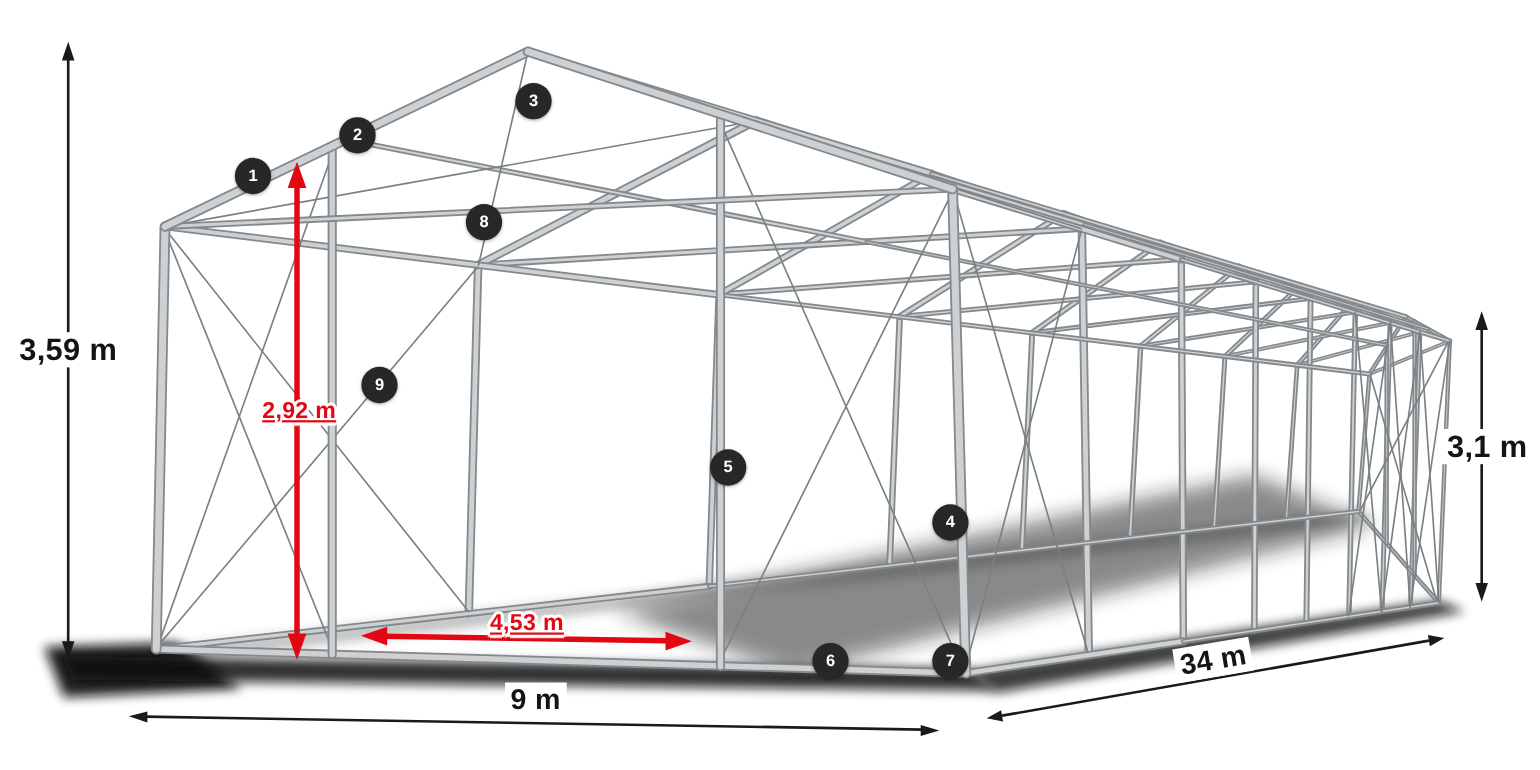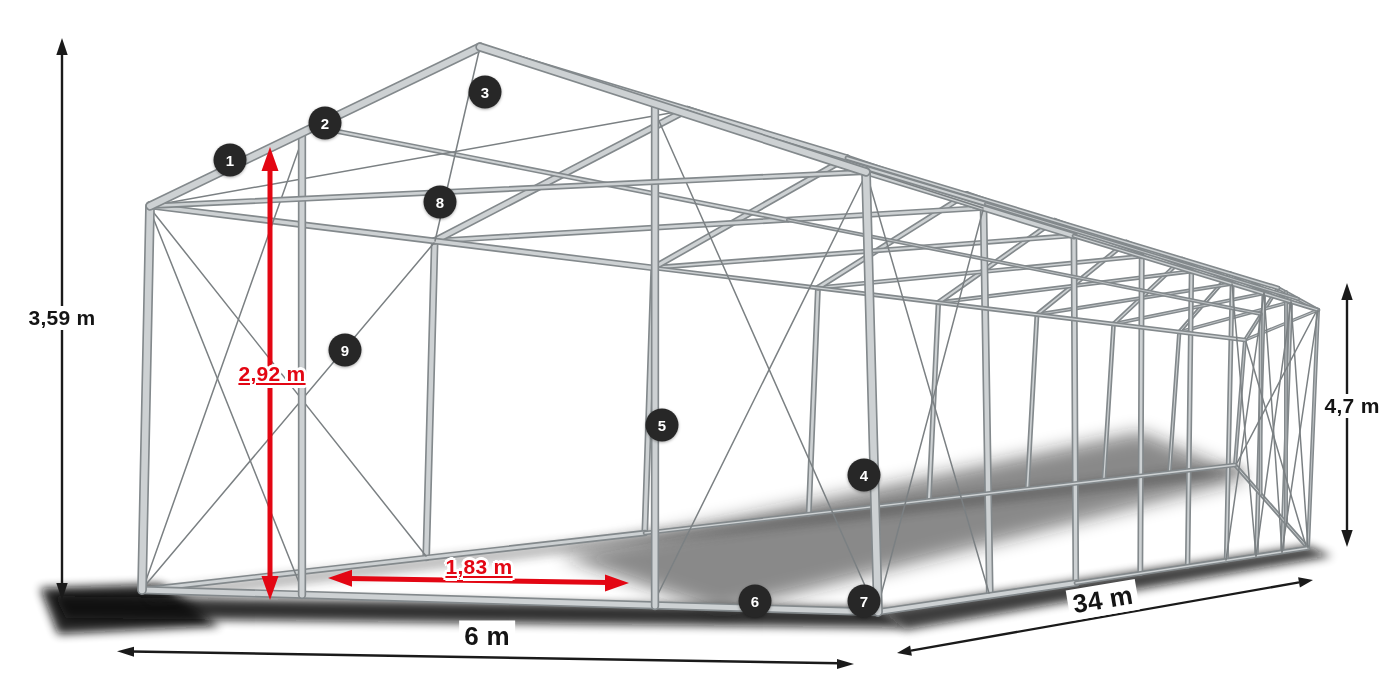--- a/index.html
+++ b/index.html
@@ -4,21 +4,21 @@
 <style>
   html,body{margin:0;padding:0;background:#ffffff;}
   .stage{
     position:relative;width:1400px;height:700px;background:#ffffff;overflow:hidden;
     font-family:"Liberation Sans","DejaVu Sans",sans-serif;
   }
   svg.scene{position:absolute;left:0;top:0;}
   .overlay{position:absolute;left:0;top:0;width:1400px;height:700px;pointer-events:none;}
   .dim-label{
     position:absolute;transform:translate(-50%,-50%);
-    font-size:21px;font-weight:700;color:#141414;background:#ffffff;
+    font-size:28px;font-weight:700;color:#141414;background:#ffffff;
     padding:0 5px;white-space:nowrap;letter-spacing:.3px;pointer-events:auto;
   }
   .dim-label.big{font-size:26px;}
   .dim-label.rot{transform:translate(-50%,-50%) rotate(-9.5deg);}
   .dim-label.red{
     color:#e30613;background:transparent;font-size:21px;
     text-shadow:-2px -2px 0 #fff,2px -2px 0 #fff,-2px 2px 0 #fff,2px 2px 0 #fff,
                  0 -3px 0 #fff,0 3px 0 #fff,-3px 0 0 #fff,3px 0 0 #fff;
     text-decoration:underline;
   }
@@ -229,25 +229,25 @@
       <polygon points="270,600 261.5,576 278.5,576" fill="#e30613"></polygon>
 
       <line x1="350" y1="578.4" x2="607" y2="582.6" stroke="#e30613" stroke-width="5"></line>
       <polygon points="328,578 352,569.8 352,586.8" fill="#e30613"></polygon>
       <polygon points="629,583 605,574.4 605,591.4" fill="#e30613"></polygon>
     </g>
   </svg>
 
   <div class="overlay">
     <div class="dim-label" style="left:62px;top:318px">3,59 m</div>
-    <div class="dim-label" style="left:1352px;top:406px">4,7 m</div>
-    <div class="dim-label big" style="left:487px;top:636px">6 m</div>
+    <div class="dim-label" style="left:1352px;top:406px">3,1 m</div>
+    <div class="dim-label big" style="left:487px;top:636px">9 m</div>
     <div class="dim-label big rot" style="left:1103px;top:600px">34 m</div>
     <div class="dim-label red" style="left:272px;top:374px">2,92 m</div>
-    <div class="dim-label red" style="left:479px;top:567px">1,83 m</div>
+    <div class="dim-label red" style="left:479px;top:567px">4,53 m</div>
 
     <div class="badge" style="left:230px;top:160px">1</div>
     <div class="badge" style="left:325px;top:123px">2</div>
     <div class="badge" style="left:485px;top:92px">3</div>
     <div class="badge" style="left:864px;top:475px">4</div>
     <div class="badge" style="left:662px;top:425px">5</div>
     <div class="badge" style="left:755px;top:601px">6</div>
     <div class="badge" style="left:864px;top:601px">7</div>
     <div class="badge" style="left:440px;top:202px">8</div>
     <div class="badge" style="left:345px;top:350px">9</div>

